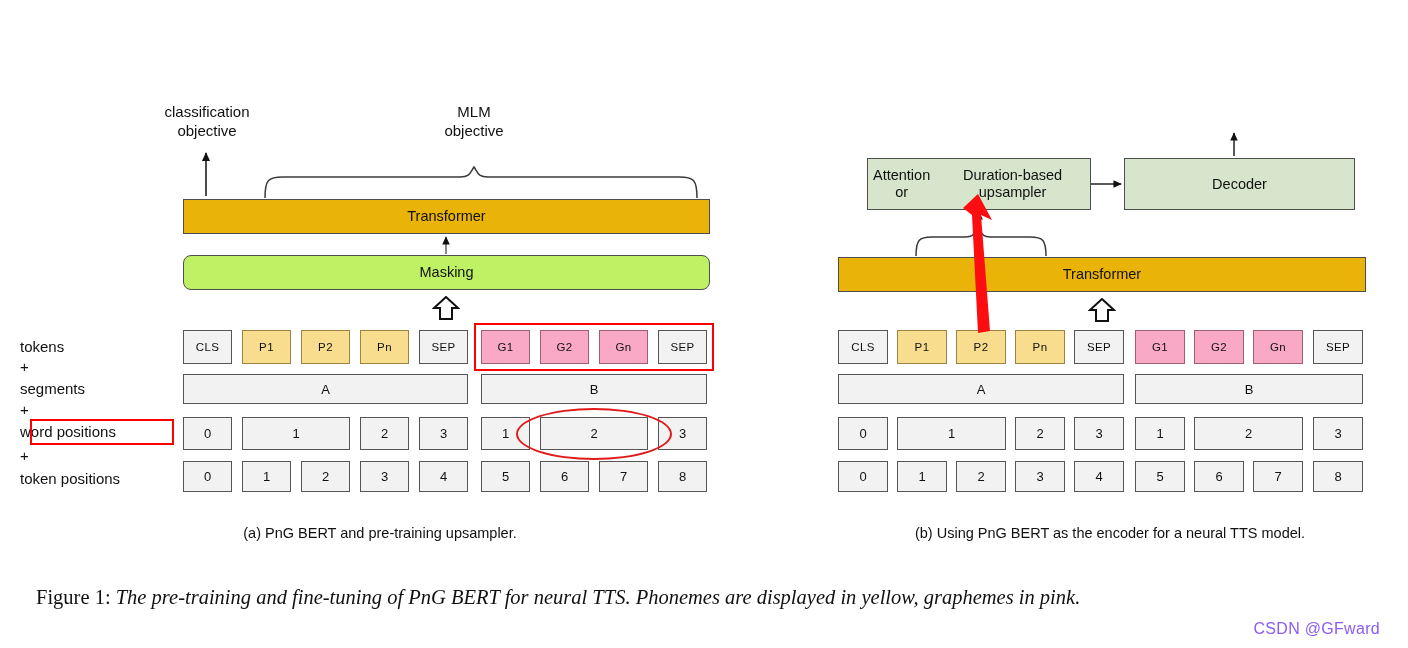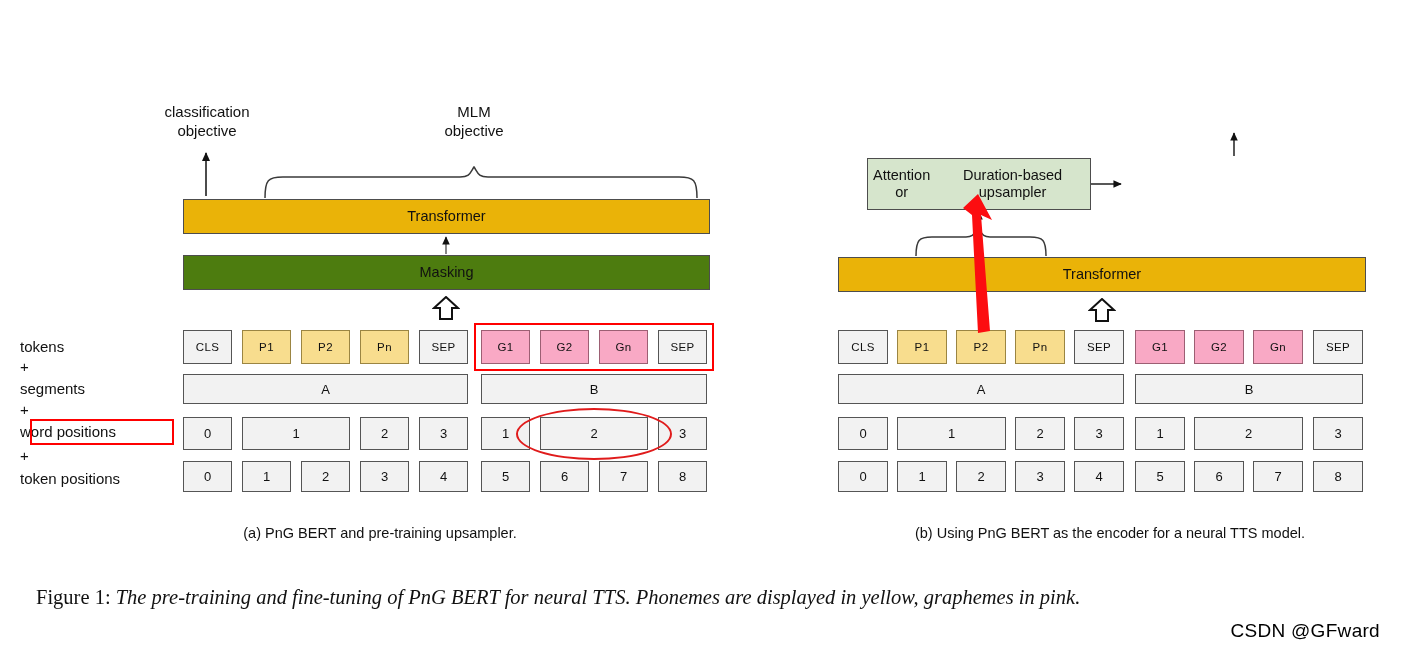--- a/index.html
+++ b/index.html
@@ -44,21 +44,21 @@
     border: 1.3px solid #4d4d4d;
     display: flex;
     align-items: center;
     justify-content: center;
     font-size: 14.5px;
     color: #111;
     text-align: center;
     line-height: 17px;
   }
   .blk-transformer { background: #eab308; }
-  .blk-masking     { background: #4d7c0f; }
+  .blk-masking     { background: #bef264; border-radius: 8px; }
   .blk-green       { background: #d6e5cc; }
 
   
   .cell {
     position: absolute;
     box-sizing: border-box;
     border: 1.4px solid #555555;
     background: #f2f2f2;
     display: flex;
     align-items: center;
@@ -116,22 +116,22 @@
     color: #111;
     white-space: nowrap;
   }
   .main-caption .cap-label { font-style: normal; }
   .main-caption .cap-body  { font-style: italic; }
 
   .watermark {
     position: absolute;
     right: 28px;
     top: 620px;
-    font-size: 19px;
-    color: #000000;
+    font-size: 16px;
+    color: #8b5cf6;
     white-space: nowrap;
     letter-spacing: .3px;
   }
 </style>
 </head>
 <body>
 
 <div class="figure-root">
 
   <div class="abs" style="left:0;top:0;width:760px;height:560px;">
@@ -200,20 +200,21 @@
   </div>
 
   <div class="abs" style="left:0;top:0;width:1408px;height:560px;">
 
 
     <div class="layer-block blk-green" style="left:867px;top:158px;width:224px;height:52px;flex-direction:row;">
       <span>Attention or</span>
       <span>Duration-based upsampler</span>
     </div>
 
+    <div class="layer-block blk-green" style="left:1124px;top:158px;width:231px;height:52px;">Decoder</div>
 
     <div class="layer-block blk-transformer" style="left:838px;top:257px;width:528px;height:35px;">Transformer</div>
 
     <div class="hollow-arrow" style="left:1088px;top:298px;width:28px;height:24px;">
       <svg width="28" height="24" viewBox="0 0 28 24">
         <polygon points="14,1 26,12 20,12 20,23 8,23 8,12 2,12" fill="#ffffff" stroke="#111111" stroke-width="2" stroke-linejoin="miter"></polygon>
       </svg>
     </div>
 
     <div class="cell sm" style="left:838px;top:330px;width:50px;height:34px;">CLS</div>

